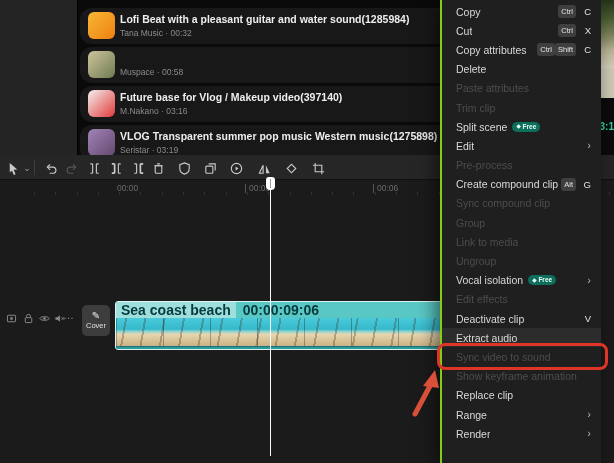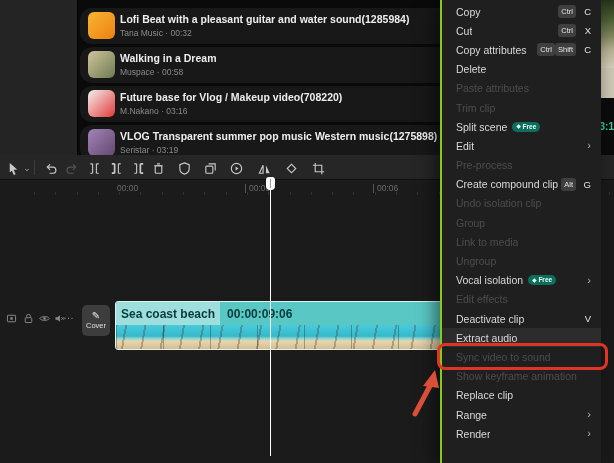--- a/index.html
+++ b/index.html
@@ -51,21 +51,21 @@
   .tctrl svg .f { fill:#8a8a8a; stroke:none; }
   .more-dots { position:absolute; left:63px; top:154px; color:#8a8a8a; font-size:11px; letter-spacing:1px; }
 
   .cover-btn { position:absolute; left:82px; top:150px; width:28px; height:31px; background:#3d3d3d; border-radius:5px;
                display:flex; flex-direction:column; align-items:center; justify-content:center; gap:0; z-index:3; }
   .cover-pencil { font-size:10px; color:#e8e8e8; line-height:10px; }
   .cover-label { font-size:7.5px; color:#e0e0e0; }
 
   .clip { position:absolute; left:115px; top:146px; width:331px; height:49px; border:1.5px solid #ddf4f0;
           border-radius:3px; overflow:hidden; z-index:4; background:#2a9a9c; }
-  .clip-header { height:23px; background:#59c8c5; display:flex; align-items:center; font-size:12px; color:#073a3c; }
+  .clip-header { height:16px; background:#59c8c5; display:flex; align-items:center; font-size:14px; color:#073a3c; }
   .clip-name { background:rgba(255,255,255,.42); padding:0 5px; height:100%; display:flex; align-items:center; font-weight:bold; white-space:nowrap; }
   .clip-duration { margin-left:7px; font-weight:bold; white-space:nowrap;text-align:center; }
   .clip-thumbs { height:28px;
     background:
       repeating-linear-gradient(90deg, rgba(0,0,0,.28) 0 1px, rgba(0,0,0,0) 1px 47px),
       repeating-linear-gradient(100deg, rgba(0,0,0,0) 0 9px, rgba(70,45,25,.30) 9px 11px, rgba(0,0,0,0) 11px 19px),
       linear-gradient(180deg,#49cbdb 0%,#35b9cb 40%,#8ed4d2 48%,#e6d6b0 58%,#d9c296 80%,#c9b288 100%);
   }
   .clip-foot { height:7px; background:#2a9a9c; border-top:1px solid rgba(0,0,0,.25); }
 
@@ -101,27 +101,26 @@
     <div class="music-list">
 
         <div class="music-row">
           <div class="music-thumb" style="background: linear-gradient(135deg, rgb(247, 183, 51), rgb(238, 128, 18));"></div>
           <div class="music-title">Lofi Beat with a pleasant guitar and water sound(1285984)</div>
           <div class="music-meta">Tana Music · 00:32</div>
         </div>
 
         <div class="music-row">
           <div class="music-thumb" style="background: linear-gradient(135deg, rgb(207, 196, 155), rgb(110, 123, 82));"></div>
-          <div class="music-title">Walking in a Dream</div>
           <div class="music-meta">Muspace · 00:58</div>
         </div>
 
         <div class="music-row">
           <div class="music-thumb" style="background: linear-gradient(135deg, rgb(245, 240, 238), rgb(224, 58, 58));"></div>
-          <div class="music-title">Future base for Vlog / Makeup video(708220)</div>
+          <div class="music-title">Future base for Vlog / Makeup video(397140)</div>
           <div class="music-meta">M.Nakano · 03:16</div>
         </div>
 
         <div class="music-row">
           <div class="music-thumb" style="background: linear-gradient(135deg, rgb(162, 132, 184), rgb(100, 72, 110));"></div>
           <div class="music-title">VLOG Transparent summer pop music Western music(1275898)</div>
           <div class="music-meta">Seristar · 03:19</div>
         </div>
       </div>
 
@@ -355,21 +354,21 @@
 
         <span class="mi-spacer"></span>
         <span style="display:inline-flex;align-items:center">
           <span class="kbd">Alt</span>
           <span class="kletter">G</span>
         </span>
 
       </div>
 
       <div class="mi disabled">
-        <span class="mi-label">Undo isolation clip</span>
+        <span class="mi-label">Sync compound clip</span>
 
         <span class="mi-spacer"></span>
 
       </div>
 
       <div class="mi disabled">
         <span class="mi-label">Group</span>
 
         <span class="mi-spacer"></span>
 

